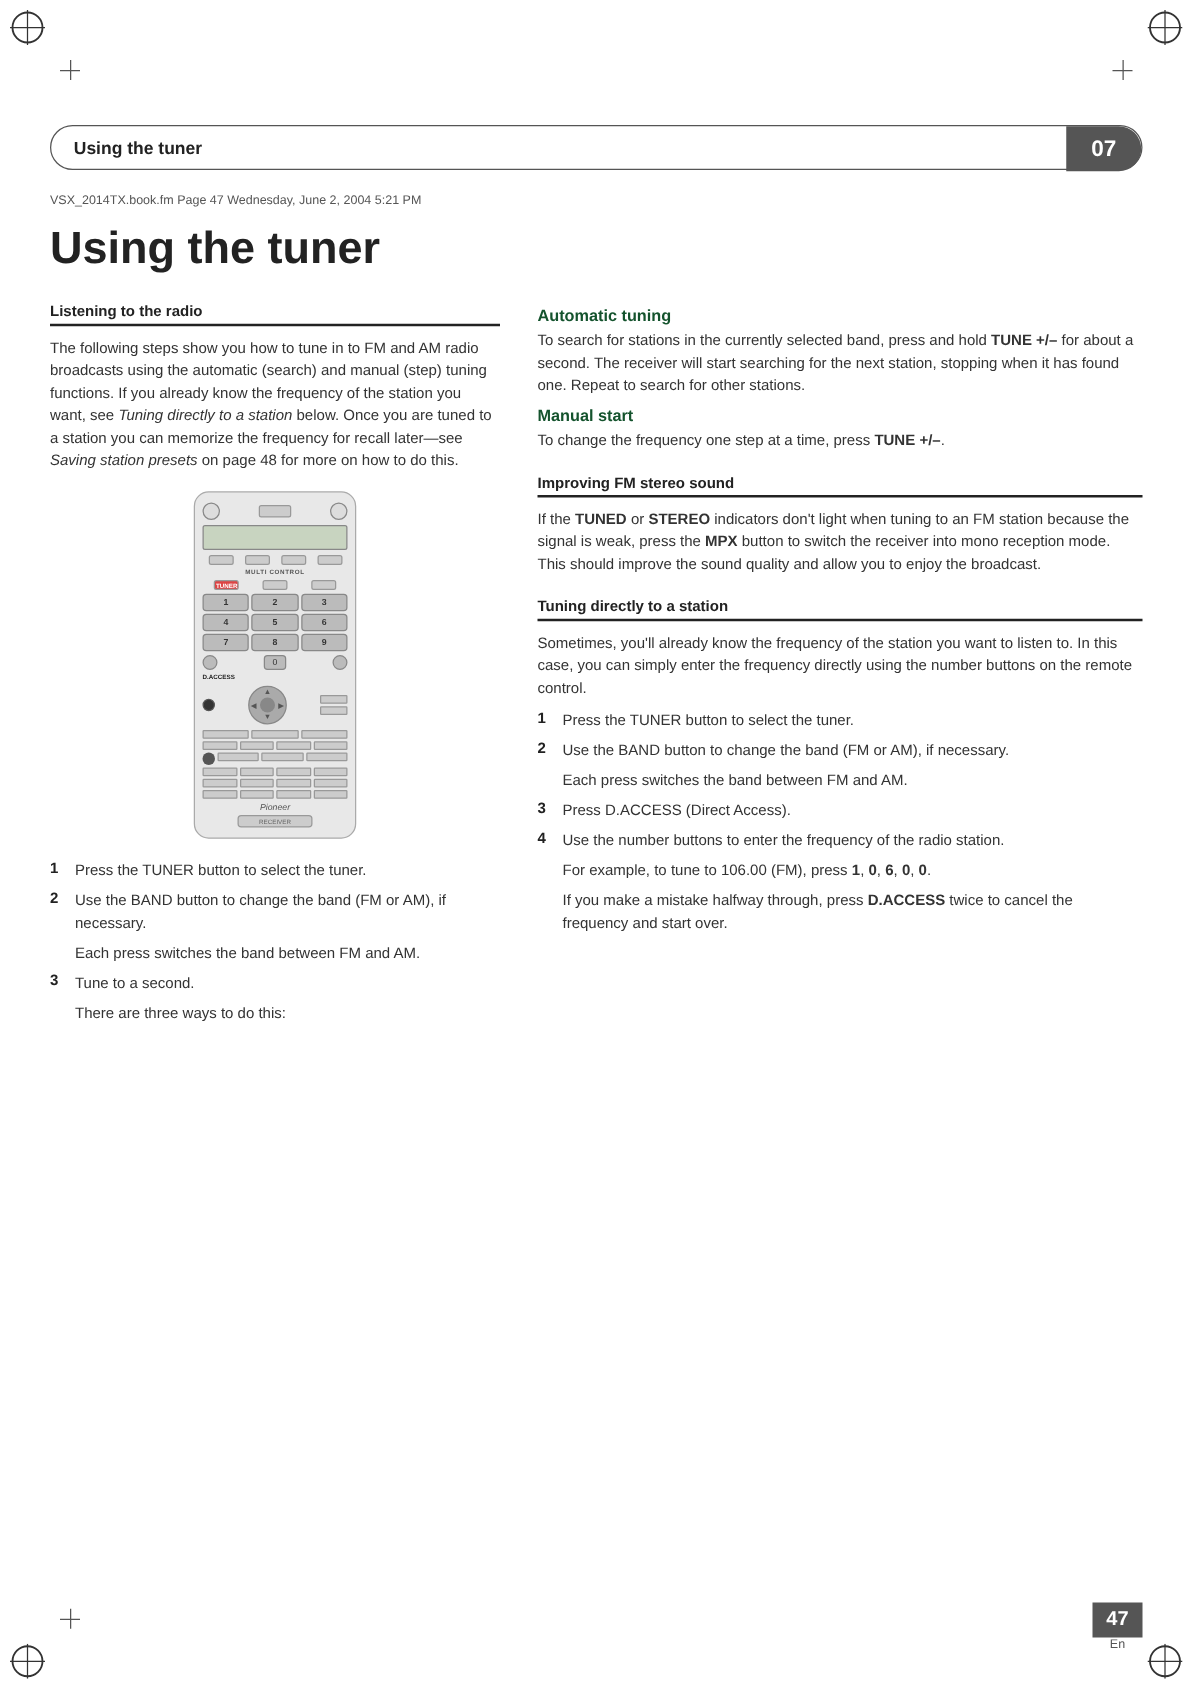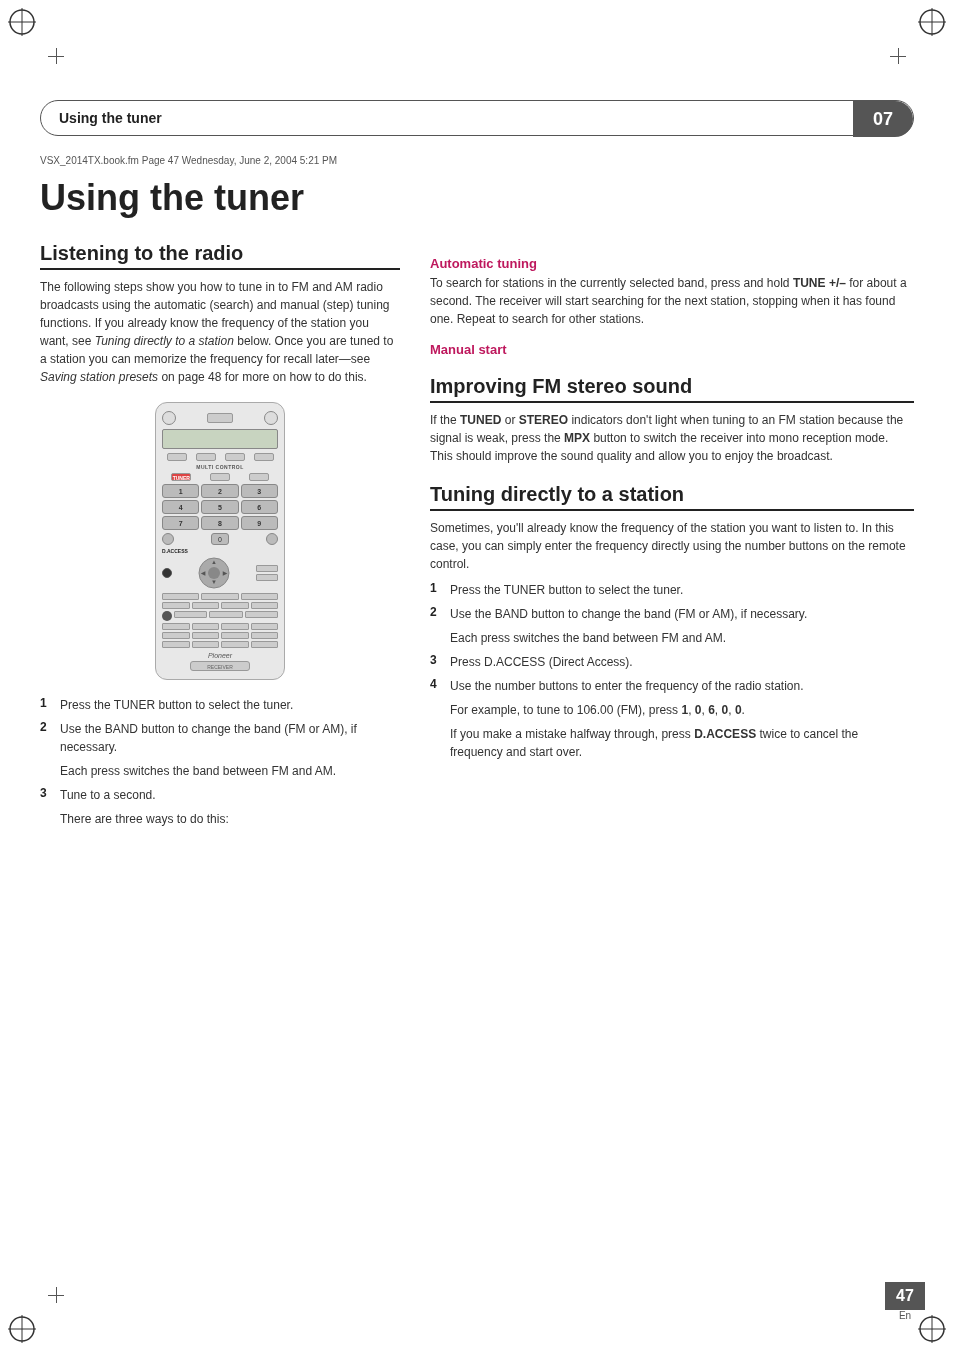--- a/index.html
+++ b/index.html
@@ -98,32 +98,32 @@
     .col-left {
       width: 360px;
       flex-shrink: 0;
     }
     .col-right {
       flex: 1;
     }
 
     
     .section-heading {
-      font-size: 20px;
+      font-size: 12px;
       font-weight: bold;
       color: #222;
       margin-bottom: 8px;
       border-bottom: 2px solid #222;
       padding-bottom: 3px;
     }
     .sub-heading {
       font-size: 13px;
       font-weight: bold;
-      color: #be185d;
-      margin-top: 14px;
+      color: #14532d;
+      margin-top: 3px;
       margin-bottom: 3px;
     }
 
     
     .body-text {
       font-size: 12px;
       color: #333;
       line-height: 1.5;
       margin-bottom: 8px;
     }
@@ -293,21 +293,21 @@
       font-size: 5px;
       text-align: center;
       line-height: 10px;
       color: #666;
     }
 
     
     .page-footer {
       position: absolute;
       bottom: 30px;
-      right: 29px;
+      right: 40px;
       display: flex;
       flex-direction: column;
       align-items: center;
       padding-left: 44px;
     }
     .page-num-box {
       background: #555;
       color: #fff;
       font-size: 16px;
       font-weight: bold;
@@ -525,20 +525,21 @@
       </div>
       <p class="step-sub">There are three ways to do this:</p>
     </div>
 
     <div class="col-right">
 
       <div class="sub-heading">Automatic tuning</div>
       <p class="body-text">To search for stations in the currently selected band, press and hold <strong>TUNE +/–</strong> for about a second. The receiver will start searching for the next station, stopping when it has found one. Repeat to search for other stations.</p>
 
       <div class="sub-heading">Manual start</div>
+      <p class="body-text">To change the frequency one step at a time, press <strong>TUNE +/–</strong>.</p>
 
 
       <div class="section-heading" style="margin-top:18px;">Improving FM stereo sound</div>
       <p class="body-text">If the <strong>TUNED</strong> or <strong>STEREO</strong> indicators don't light when tuning to an FM station because the signal is weak, press the <strong>MPX</strong> button to switch the receiver into mono reception mode. This should improve the sound quality and allow you to enjoy the broadcast.</p>
 
       <div class="section-heading" style="margin-top:18px;">Tuning directly to a station</div>
       <p class="body-text">Sometimes, you'll already know the frequency of the station you want to listen to. In this case, you can simply enter the frequency directly using the number buttons on the remote control.</p>
 
       <div class="step">
         <span class="step-num">1</span>

